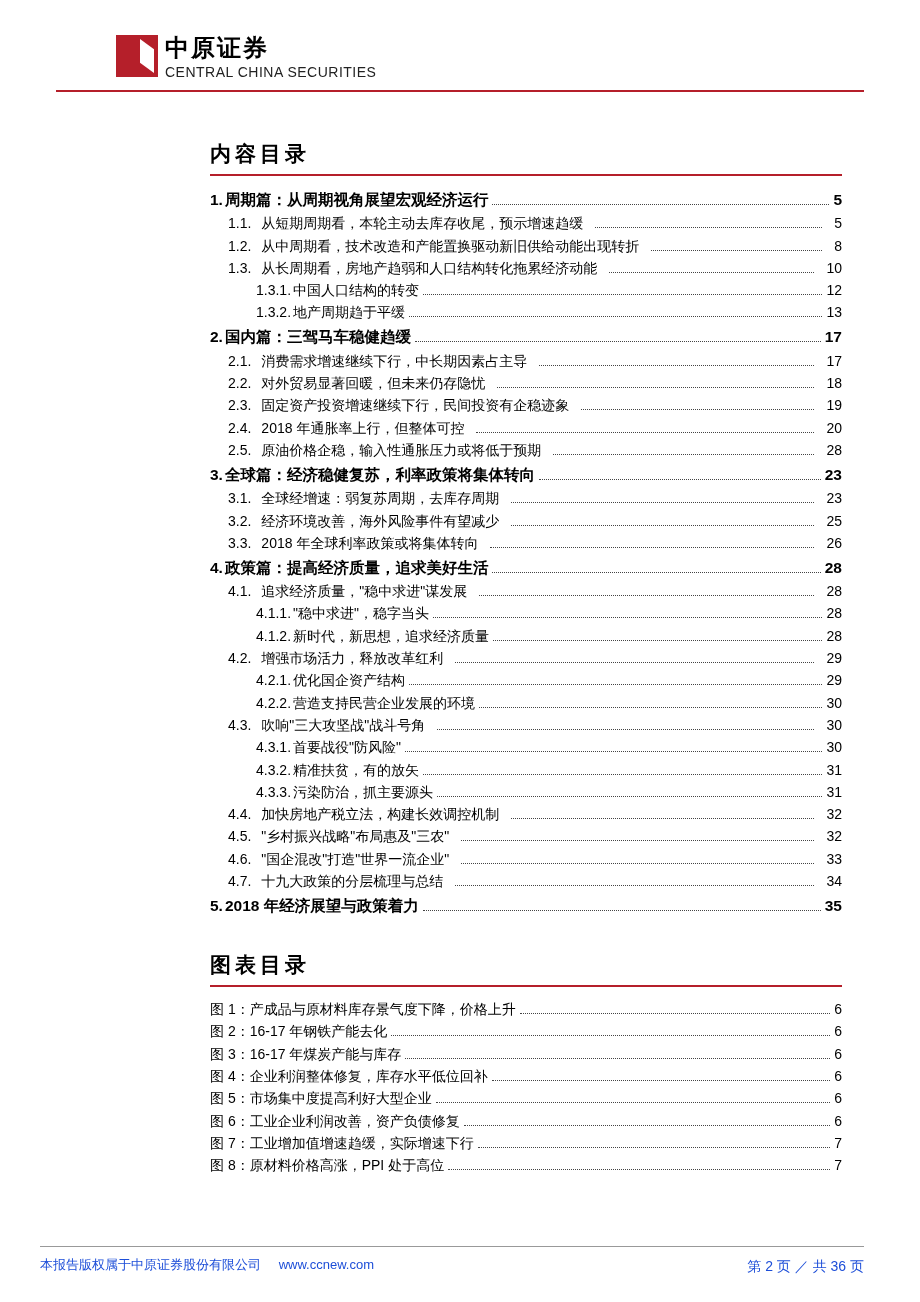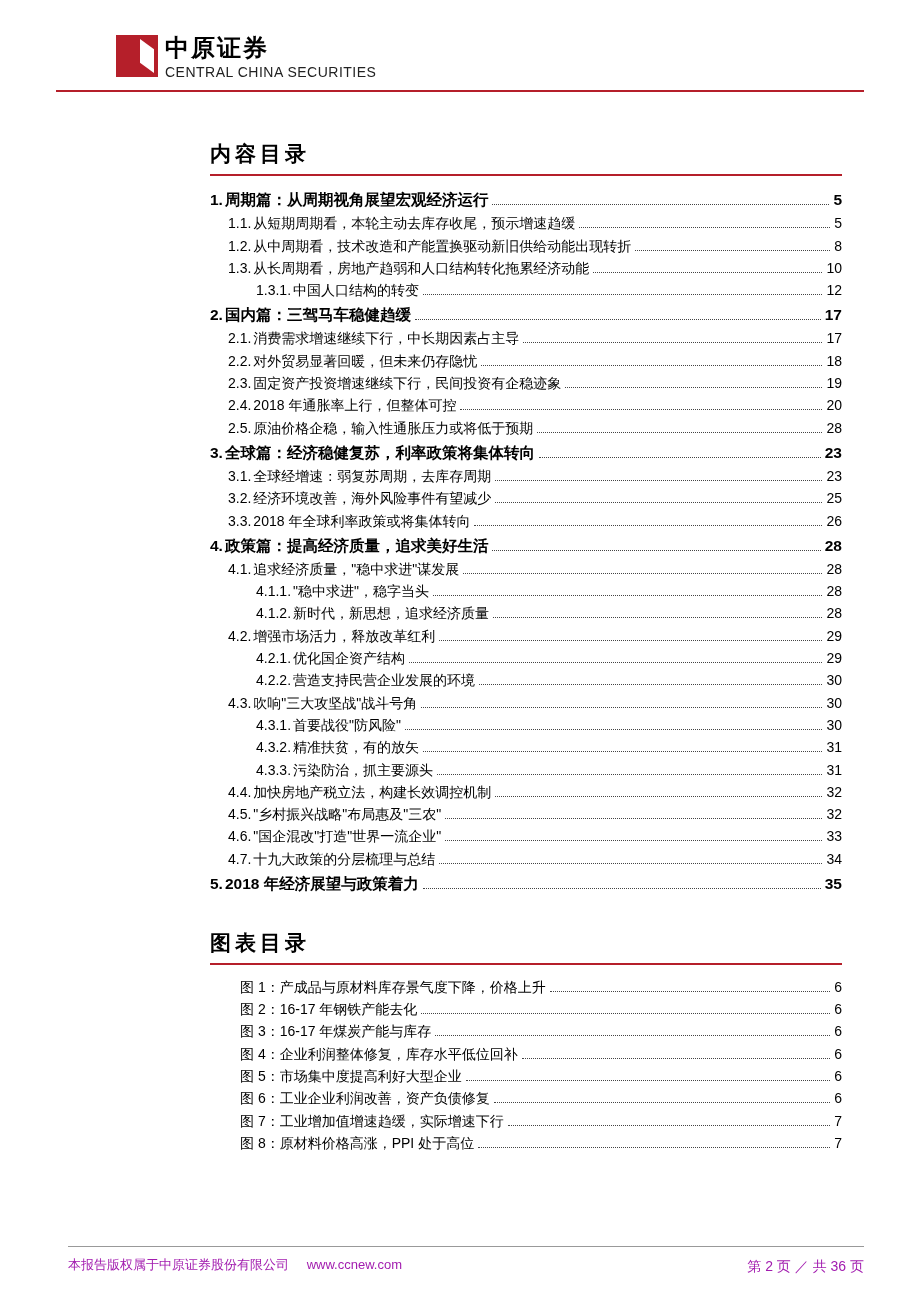--- a/index.html
+++ b/index.html
@@ -52,59 +52,59 @@
       font-family: "SimHei","Microsoft YaHei",sans-serif;
     }
     .toc-row {
       display: flex;
       align-items: baseline;
       font-size: 14px;
       margin: 4.3px 0;
       white-space: nowrap;
     }
     .toc-row.bold { font-weight: bold; font-size: 15.5px; margin-top: 5px;}
-    .toc-row.lvl-1 { padding-left: 18px; }
+    .toc-row.lvl-1 { padding-left: 18px; gap: 8px; }
     .toc-row.lvl-2 { padding-left: 46px; }
     .toc-num { margin-right: 2px; }
     .toc-label { }
     .toc-dots {
       flex: 1;
       border-bottom: 1.3px dotted #444;
       margin: 0 4px 3px 4px;
       min-width: 6px;
       height: 0.6em;
     }
     .toc-row.bold .toc-dots { border-bottom-width: 1.8px; margin-bottom: 4px;}
     .toc-page { }
     .fig-row {
       display: flex;
       align-items: baseline;
       font-size: 14px;
       margin: 4.3px 0;
     }
-    .fig-label { white-space: nowrap; margin-left: 30px; }
+    .fig-label { white-space: nowrap; }
     .fig-dots {
       flex: 1;
       border-bottom: 1.3px dotted #444;
       margin: 0 4px 3px 4px;
       height: 0.6em;
     }
     .fig-page {}
     .footer {
       position: absolute;
       bottom: 26px;
-      left: 68px;
+      left: 40px;
       right: 56px;
       border-top: 1px solid #999;
       padding-top: 8px;
       font-size: 13px;
       display: flex;
       justify-content: space-between;
       align-items: flex-end;
-      color: #a21caf;
+      color: #1d4ed8;
     }
     .footer-left { line-height: 1.6; }
     .footer-left .wt { margin-left: 14px; }
     .footer-right { font-size: 14px; }
   </style>
 </head>
 <body>
 
 <div class="header">
   <div class="logo-block">
@@ -144,20 +144,26 @@
         <span class="toc-label">从长周期看，房地产趋弱和人口结构转化拖累经济动能</span>
         <span class="toc-dots"></span>
         <span class="toc-page">10</span>
       </div>
       <div class="toc-row lvl-2">
         <span class="toc-num">1.3.1.</span>
         <span class="toc-label">中国人口结构的转变</span>
         <span class="toc-dots"></span>
         <span class="toc-page">12</span>
       </div>
+      <div class="toc-row lvl-2">
+        <span class="toc-num">1.3.2.</span>
+        <span class="toc-label">地产周期趋于平缓</span>
+        <span class="toc-dots"></span>
+        <span class="toc-page">13</span>
+      </div>
       <div class="toc-row bold">
         <span class="toc-num">2.</span>
         <span class="toc-label">国内篇：三驾马车稳健趋缓</span>
         <span class="toc-dots"></span>
         <span class="toc-page">17</span>
       </div>
       <div class="toc-row lvl-1">
         <span class="toc-num">2.1.</span>
         <span class="toc-label">消费需求增速继续下行，中长期因素占主导</span>
         <span class="toc-dots"></span>

